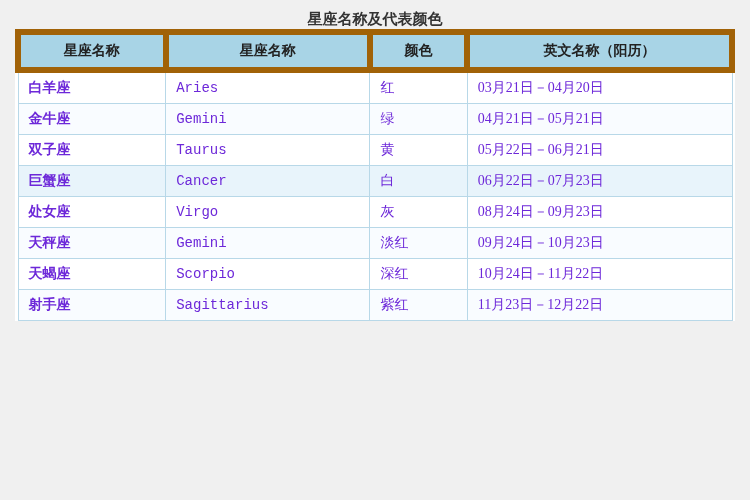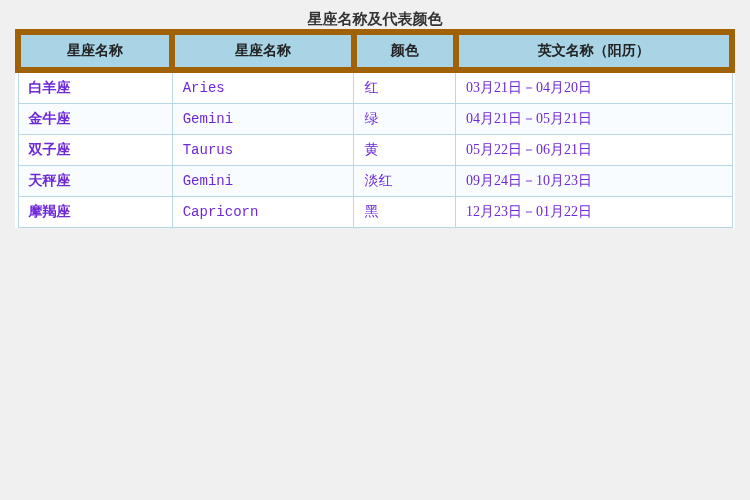--- a/index.html
+++ b/index.html
@@ -102,27 +102,45 @@
           <td class="en-name">Gemini</td>
           <td>绿</td>
           <td>04月21日－05月21日</td>
         </tr>
         <tr>
           <td>双子座</td>
           <td class="en-name">Taurus</td>
           <td>黄</td>
           <td>05月22日－06月21日</td>
         </tr>
+        <tr class="highlight-row">
+          <td>巨蟹座</td>
+          <td class="en-name">Cancer</td>
+          <td>白</td>
+          <td>06月22日－07月23日</td>
+        </tr>
+        <tr>
+          <td>处女座</td>
+          <td class="en-name">Virgo</td>
+          <td>灰</td>
+          <td>08月24日－09月23日</td>
+        </tr>
         <tr>
           <td>天秤座</td>
           <td class="en-name">Gemini</td>
           <td>淡红</td>
           <td>09月24日－10月23日</td>
         </tr>
         <tr>
-          <td>摩羯座</td>
-          <td class="en-name">Capricorn</td>
-          <td>黑</td>
-          <td>12月23日－01月22日</td>
+          <td>天蝎座</td>
+          <td class="en-name">Scorpio</td>
+          <td>深红</td>
+          <td>10月24日－11月22日</td>
+        </tr>
+        <tr>
+          <td>射手座</td>
+          <td class="en-name">Sagittarius</td>
+          <td>紫红</td>
+          <td>11月23日－12月22日</td>
         </tr>
       </tbody>
   </table>
 </div>
 
 </body></html>

